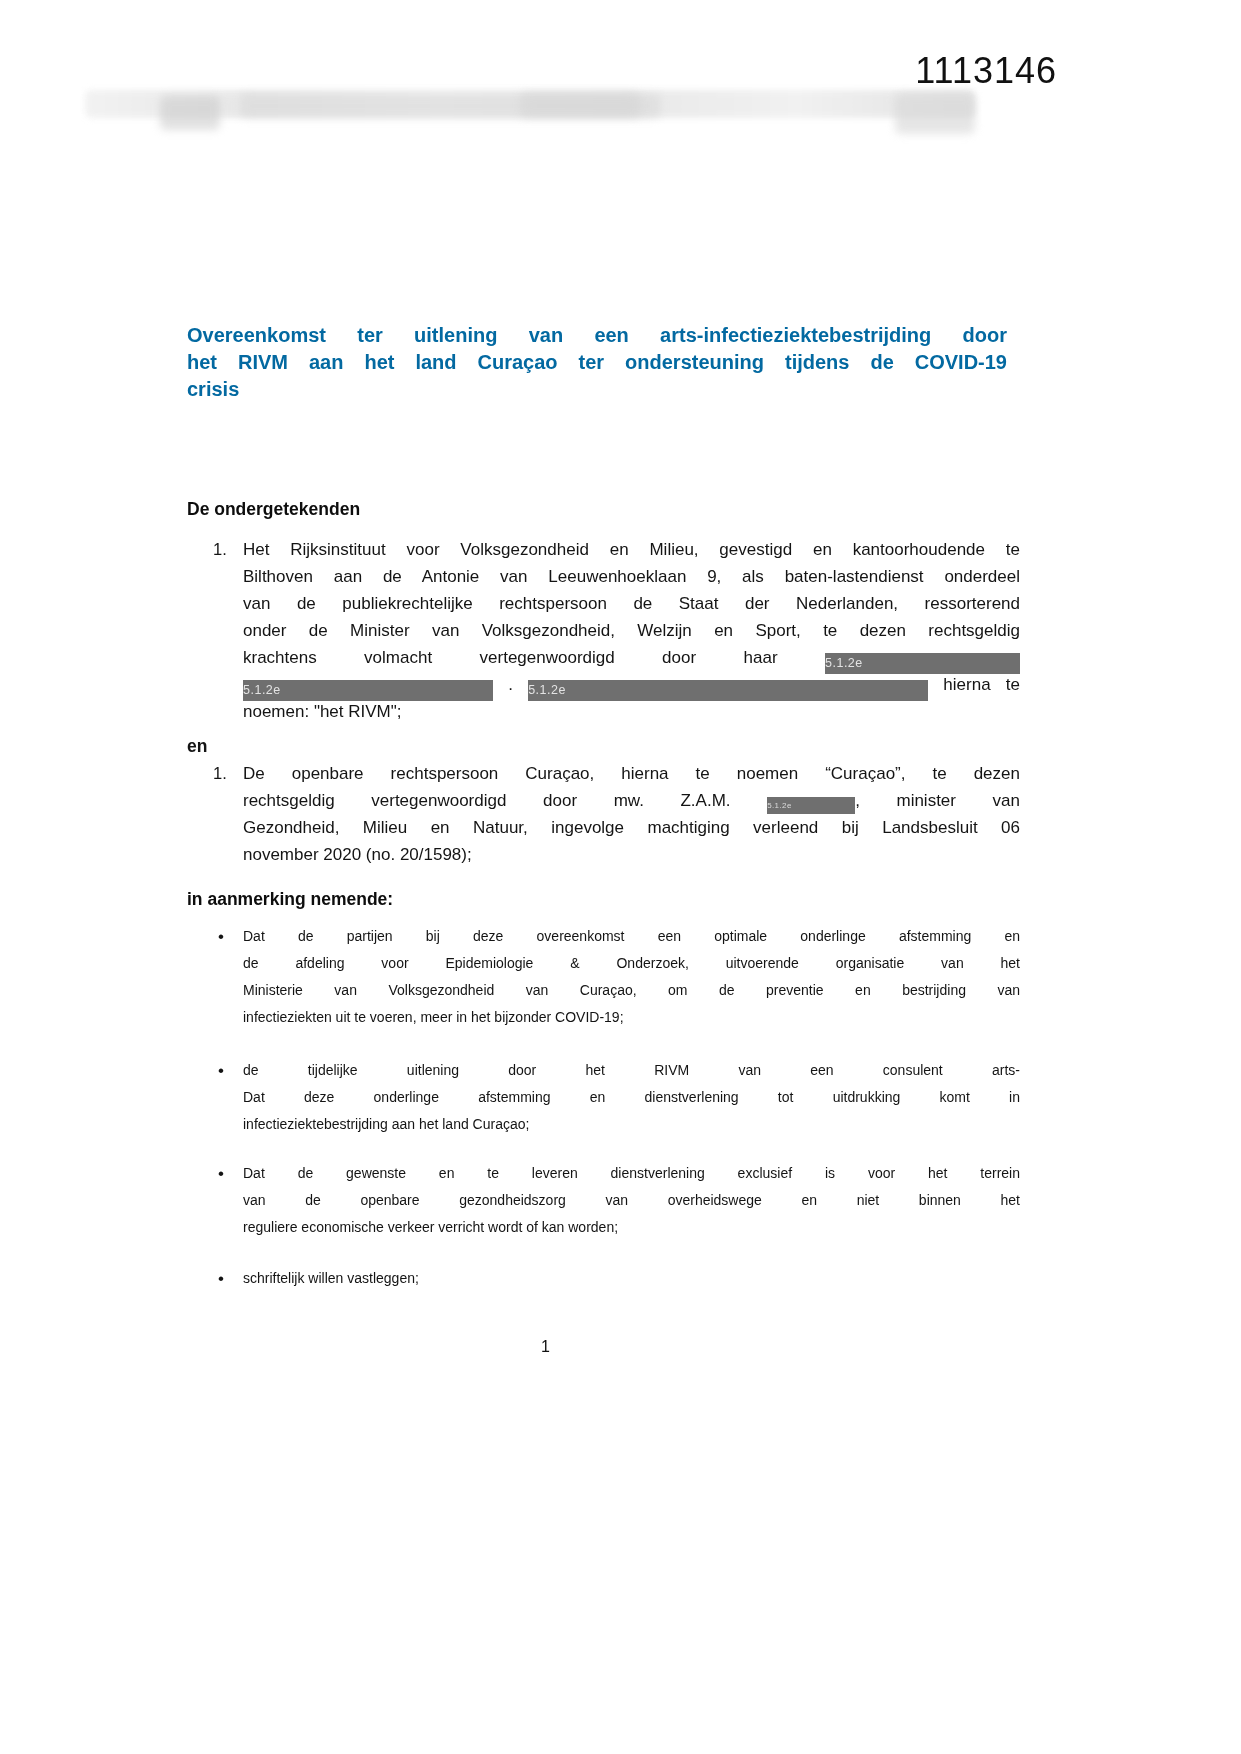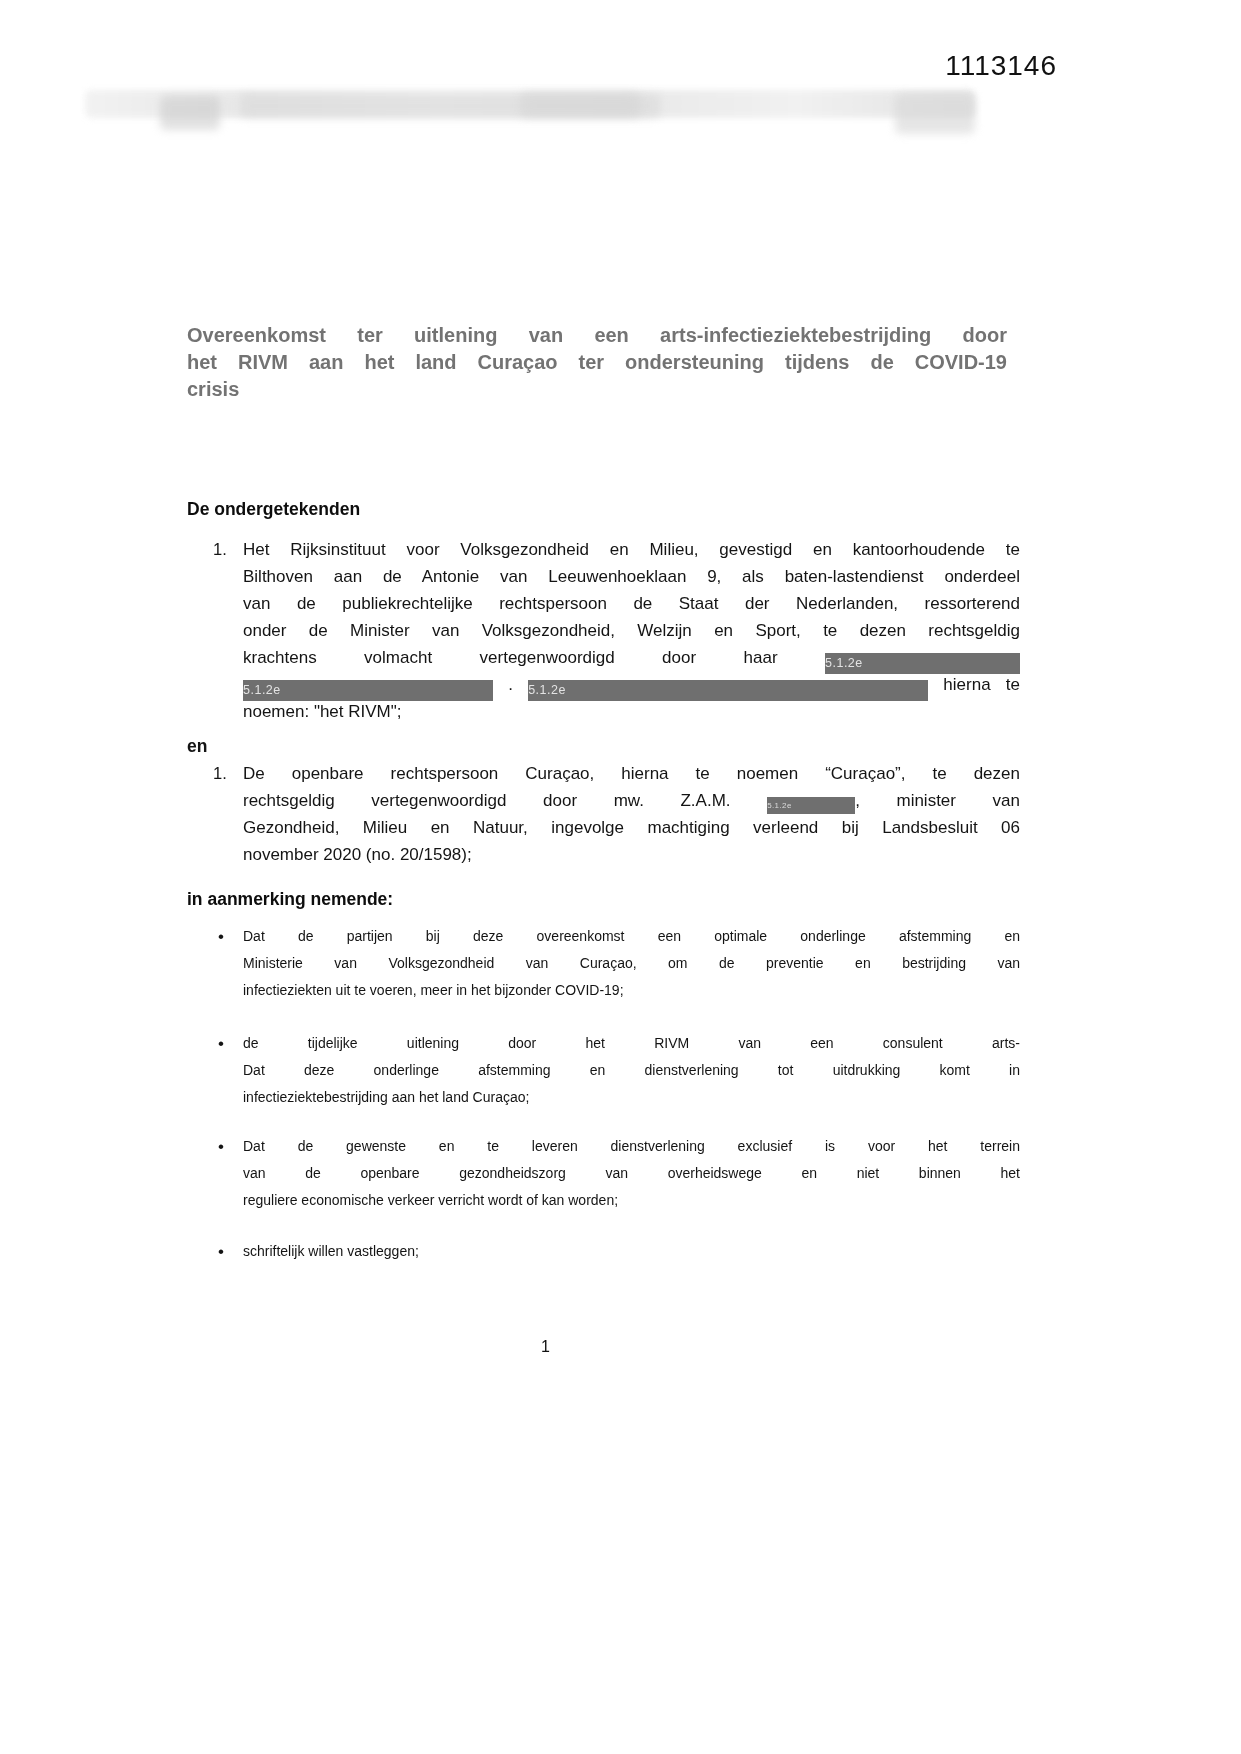--- a/index.html
+++ b/index.html
@@ -7,35 +7,35 @@
   .page {
     position:relative;
     width:1241px; height:1754px;
     background:#ffffff;
     font-family:"Liberation Sans","DejaVu Sans",sans-serif;
     color:#141414;
     overflow:hidden;
   }
   .doc-number {
     position:absolute; top:50px; right:184px;
-    font-size:28px; letter-spacing:1px; color:#111;text-align:right;
+    font-size:36px; letter-spacing:1px; color:#111;text-align:right;
   }
   
   .smudge { position:absolute; border-radius:6px; }
   .smudge-band { left:85px; top:90px; width:890px; height:28px;
     background:linear-gradient(90deg,#f0f0f0,#e4e4e4 18%,#ededed 40%,#e6e6e6 62%,#efefef 80%,#e0e0e0 97%);
     filter:blur(3px); opacity:.85; }
   .smudge-dark0 { left:160px; top:96px; width:60px; height:34px; background:#c9c9c9; filter:blur(4px); opacity:.55; }
   .smudge-dark1 { left:240px; top:94px; width:420px; height:24px; background:#d6d6d6; filter:blur(4px); opacity:.5; }
   .smudge-dark2 { left:895px; top:94px; width:80px; height:40px; background:#d9d9d9; filter:blur(4px); opacity:.65; }
   .smudge-dark3 { left:520px; top:92px; width:120px; height:26px; background:#d2d2d2; filter:blur(4px); opacity:.45; }
 
   .content { position:absolute; left:187px; top:322px; width:833px; }
 
-  .doc-title { width:820px; font-size:20px; line-height:28px; font-weight:bold; color:#737373; }
+  .doc-title { width:820px; font-size:20px; line-height:28px; font-weight:bold; color:#0369a1; }
   .jl  { text-align:justify; text-align-last:justify; }
   .jl-last { text-align:justify; text-align-last:left; }
 
   .h-bold { font-weight:bold; font-size:17.5px; color:#0d0d0d; }
   .h-undersigned { margin-top:96px; }
   .h-considering { margin-top:21px; }
   .connector { margin-top:11px; font-weight:bold; font-size:17.5px; }
 
   .num-item { display:flex; margin-top:16px; }
   .num-item .num { width:30px; margin-left:26px; flex:0 0 30px; font-size:16.5px; line-height:27px; }
@@ -120,20 +120,21 @@
         <div class="line jl-last">november 2020 (no. 20/1598);</div>
       </div>
     </div>
 
     <div class="h-bold h-considering">in aanmerking nemende:</div>
 
     <div class="bullet-item b1">
       <div class="marker">•</div>
       <div class="body">
         <div class="line jl">Dat de partijen bij deze overeenkomst een optimale onderlinge afstemming en</div>
+        <div class="line jl">de afdeling voor Epidemiologie &amp; Onderzoek, uitvoerende organisatie van het</div>
         <div class="line jl">Ministerie van Volksgezondheid van Curaçao, om de preventie en bestrijding van</div>
         <div class="line jl-last">infectieziekten uit te voeren, meer in het bijzonder COVID-19;</div>
       </div>
     </div>
 
     <div class="bullet-item b2">
       <div class="marker">•</div>
       <div class="body">
         <div class="line jl">de tijdelijke uitlening door het RIVM van een consulent arts-</div>
         <div class="line jl">Dat deze onderlinge afstemming en dienstverlening tot uitdrukking komt in</div>

